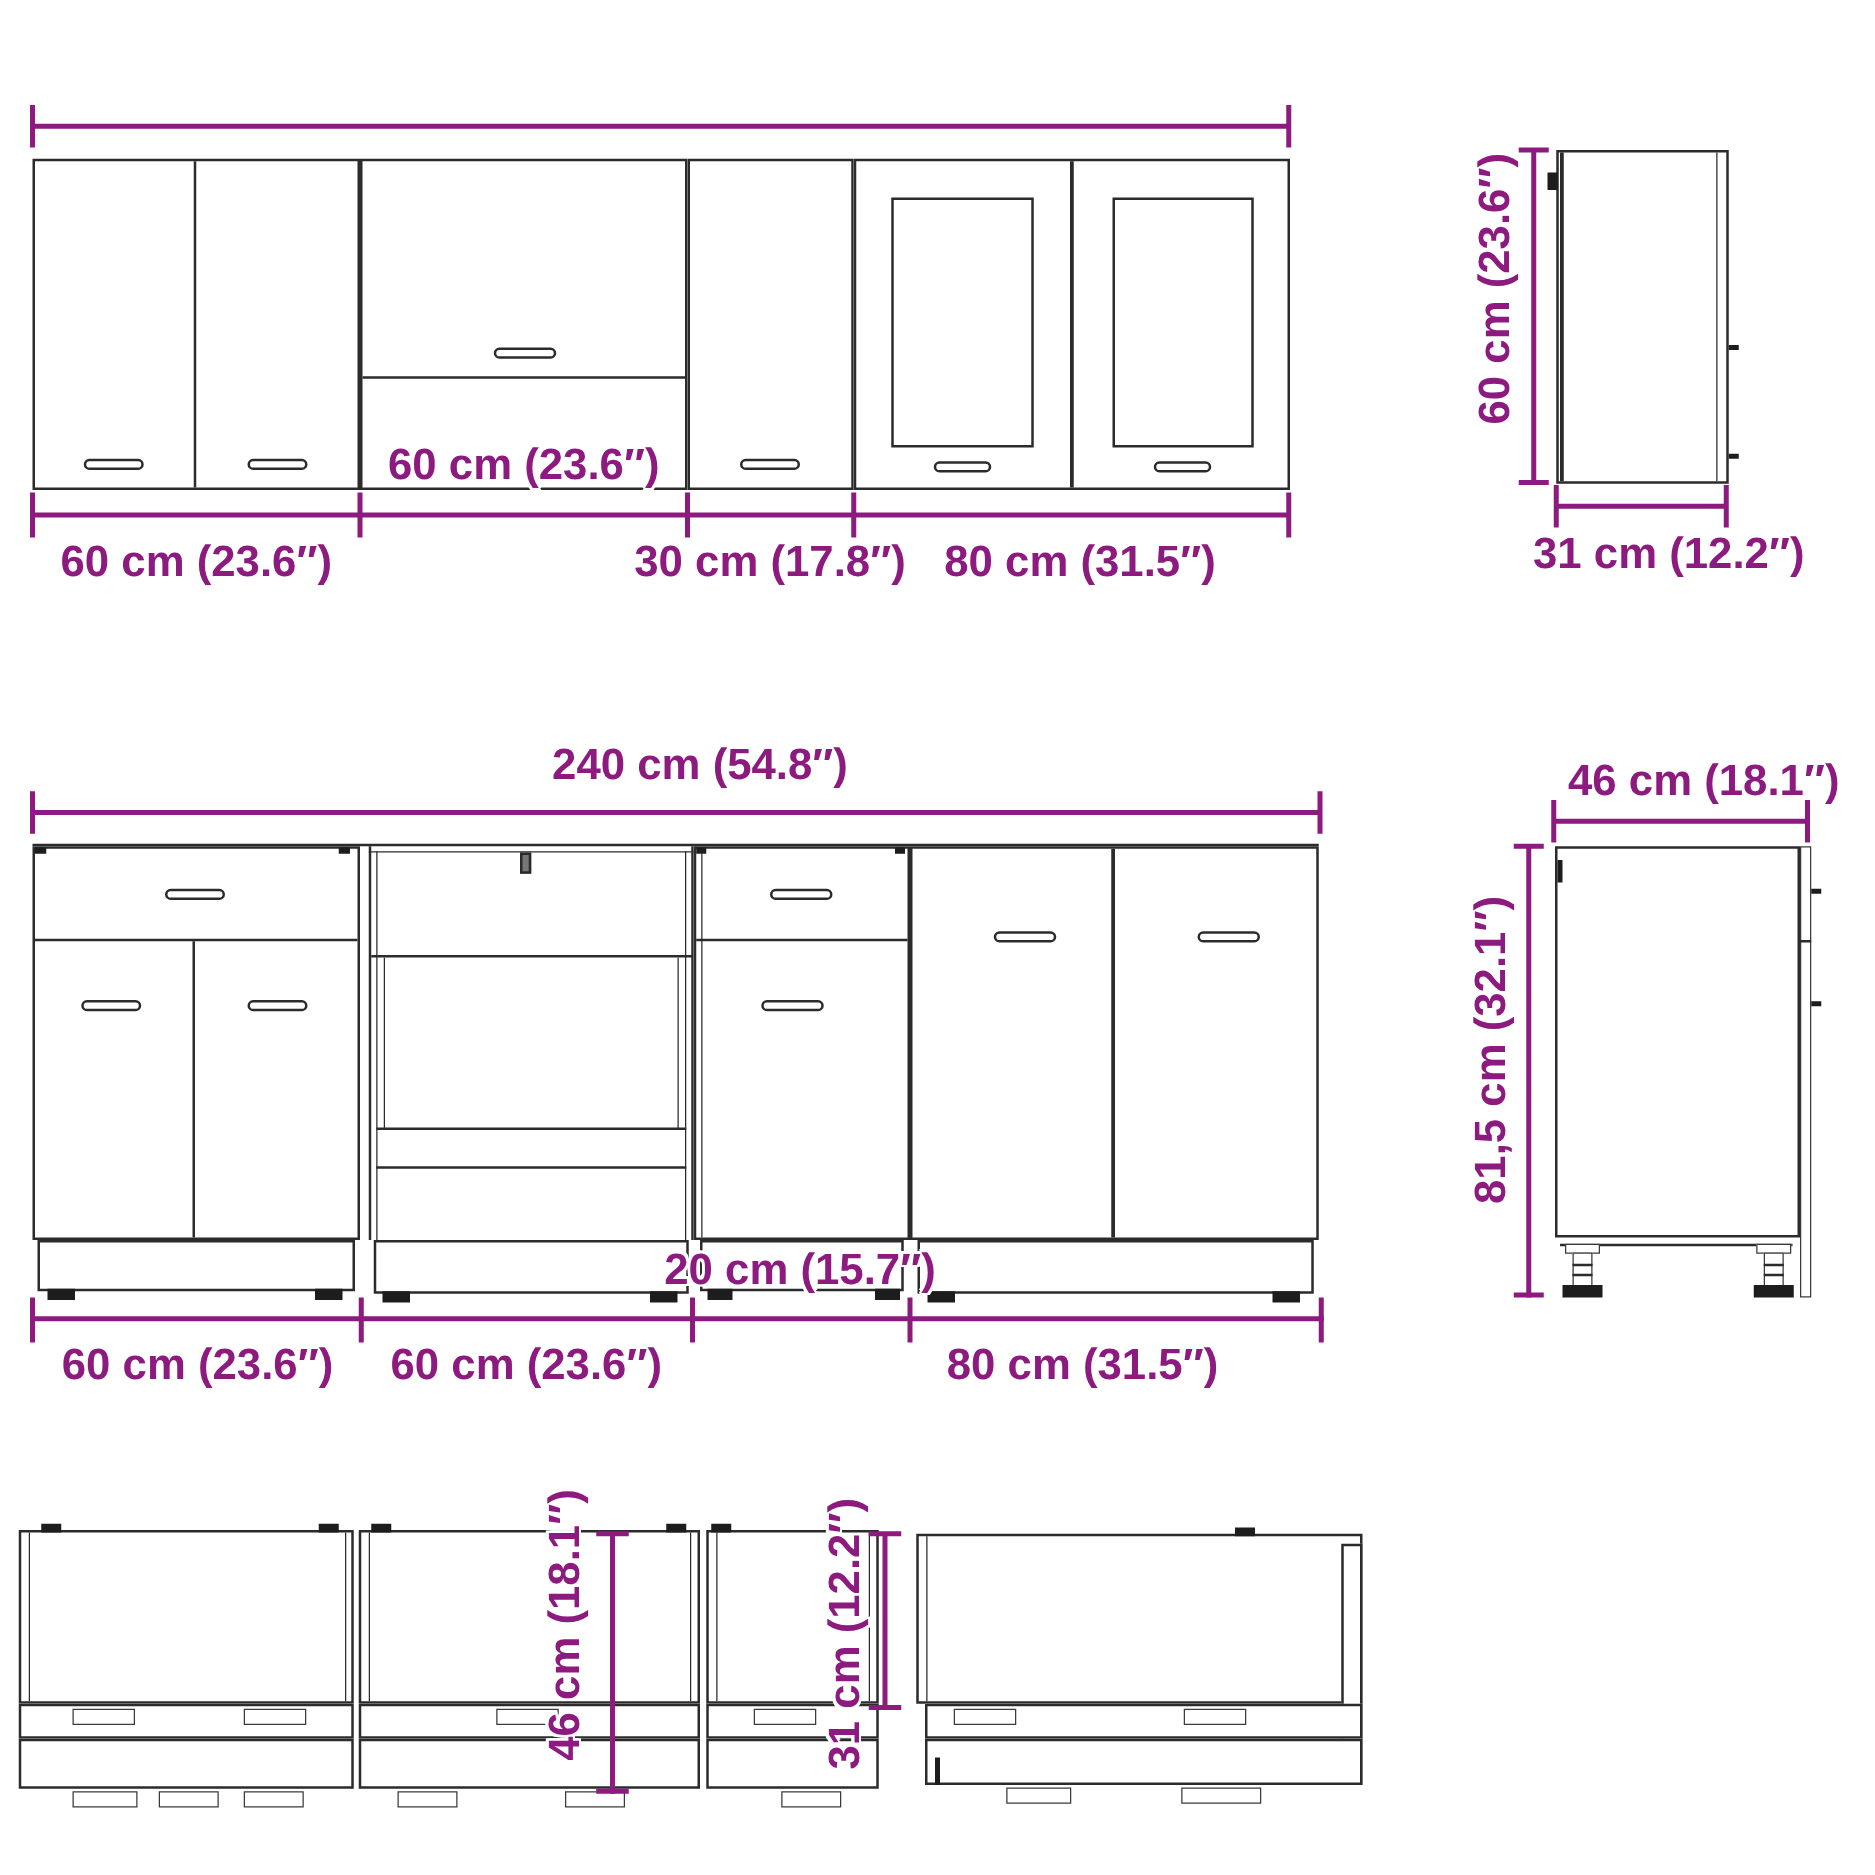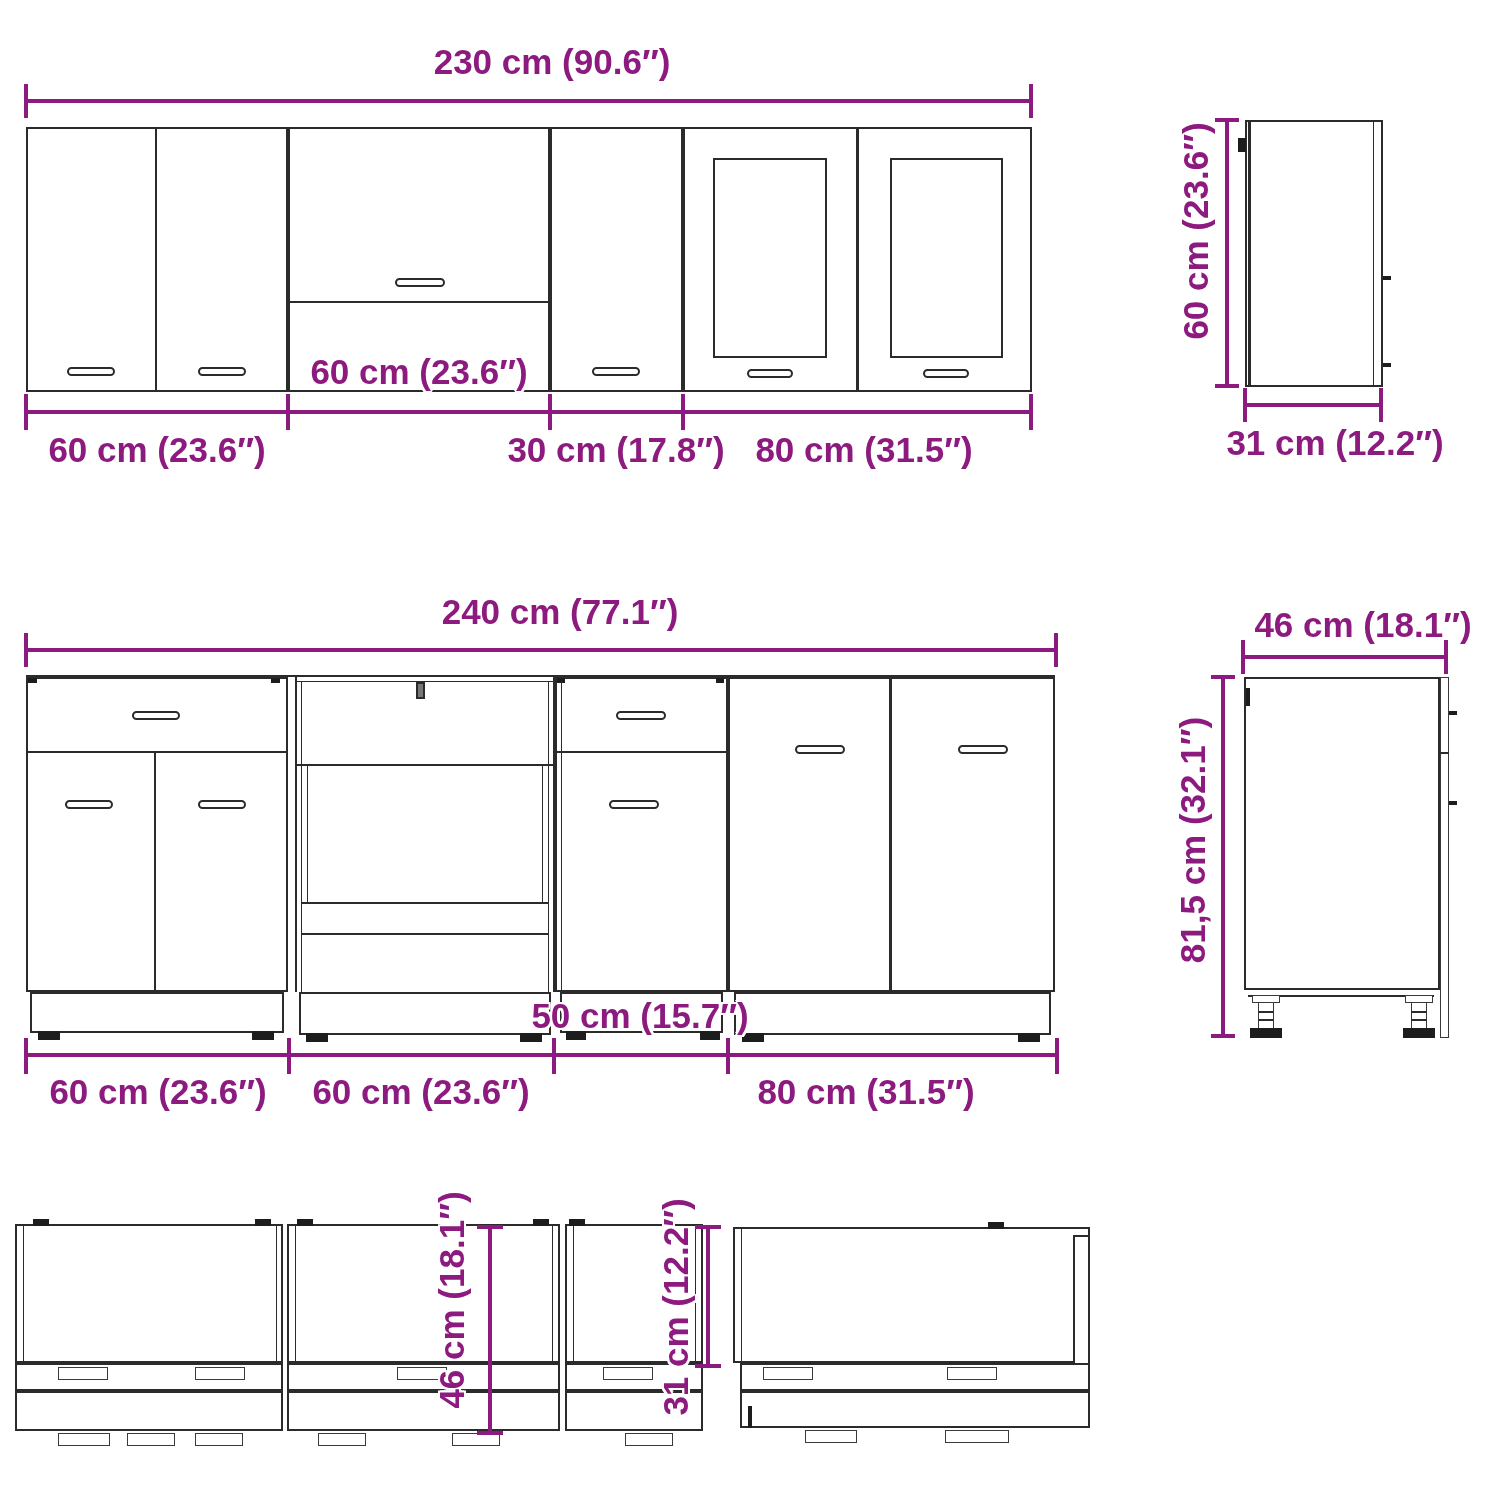--- a/index.html
+++ b/index.html
@@ -15,21 +15,20 @@
       text-align:center;white-space:nowrap;
       text-shadow:-2px -2px 0 #fff,2px -2px 0 #fff,-2px 2px 0 #fff,2px 2px 0 #fff,
                   0 -2px 0 #fff,0 2px 0 #fff,-2px 0 0 #fff,2px 0 0 #fff;}
   .rl{transform:rotate(-90deg);transform-origin:center center;height:40px;}
 </style>
 </head>
 <body>
 
 <div id="canvas">
 
-  <div class="lb" style="left:352px;top:42px;width:400px;">230 cm (90.6″)</div>
   <div class="dm" style="left:26px;top:99px;width:1006px;height:4px;"></div>
   <div class="dm" style="left:24px;top:84px;width:4px;height:34px;"></div>
   <div class="dm" style="left:1029px;top:84px;width:4px;height:34px;"></div>
 
   <div class="bx" style="left:26px;top:127px;width:262px;height:265px;"></div>
   <div class="ln" style="left:155px;top:129px;width:2px;height:261px;"></div>
   <div class="hd" style="left:67px;top:367px;width:48px;height:9px;"></div>
   <div class="hd" style="left:198px;top:367px;width:48px;height:9px;"></div>
 
   <div class="bx" style="left:288px;top:127px;width:262px;height:265px;"></div>
@@ -65,21 +64,21 @@
   <div class="ln" style="left:1248px;top:122px;width:3px;height:263px;"></div>
   <div class="ln" style="left:1373px;top:122px;width:1px;height:263px;"></div>
   <div class="dk" style="left:1238px;top:138px;width:8px;height:14px;"></div>
   <div class="dk" style="left:1383px;top:276px;width:8px;height:4px;"></div>
   <div class="dk" style="left:1383px;top:363px;width:8px;height:4px;"></div>
   <div class="dm" style="left:1245px;top:403px;width:137px;height:4px;"></div>
   <div class="dm" style="left:1243px;top:388px;width:4px;height:34px;"></div>
   <div class="dm" style="left:1379px;top:388px;width:4px;height:34px;"></div>
   <div class="lb" style="left:1190px;top:423px;width:290px;">31 cm (12.2″)</div>
 
-  <div class="lb" style="left:360px;top:592px;width:400px;">240 cm (77.1″)</div>
+  <div class="lb" style="left:360px;top:592px;width:400px;">240 cm (54.8″)</div>
   <div class="dm" style="left:26px;top:648px;width:1031px;height:4px;"></div>
   <div class="dm" style="left:24px;top:633px;width:4px;height:34px;"></div>
   <div class="dm" style="left:1054px;top:633px;width:4px;height:34px;"></div>
 
   <div class="ln" style="left:26px;top:675px;width:1029px;height:2px;"></div>
   <div class="ln" style="left:295px;top:681px;width:760px;height:1px;"></div>
 
   <div class="bx" style="left:26px;top:677px;width:262px;height:315px;"></div>
   <div class="dk" style="left:28px;top:678px;width:9px;height:5px;"></div>
   <div class="dk" style="left:271px;top:678px;width:9px;height:5px;"></div>
@@ -124,21 +123,21 @@
   <div class="bx" style="left:734px;top:992px;width:317px;height:43px;"></div>
   <div class="dk" style="left:742px;top:1033px;width:22px;height:9px;"></div>
   <div class="dk" style="left:1018px;top:1033px;width:22px;height:9px;"></div>
 
   <div class="dm" style="left:26px;top:1053px;width:1033px;height:4px;"></div>
   <div class="dm" style="left:24px;top:1038px;width:4px;height:36px;"></div>
   <div class="dm" style="left:287px;top:1038px;width:4px;height:36px;"></div>
   <div class="dm" style="left:552px;top:1038px;width:4px;height:36px;"></div>
   <div class="dm" style="left:726px;top:1038px;width:4px;height:36px;"></div>
   <div class="dm" style="left:1055px;top:1038px;width:4px;height:36px;"></div>
-  <div class="lb" style="left:490px;top:996px;width:300px;">50 cm (15.7″)</div>
+  <div class="lb" style="left:490px;top:996px;width:300px;">20 cm (15.7″)</div>
   <div class="lb" style="left:8px;top:1072px;width:300px;">60 cm (23.6″)</div>
   <div class="lb" style="left:271px;top:1072px;width:300px;">60 cm (23.6″)</div>
   <div class="lb" style="left:716px;top:1072px;width:300px;">80 cm (31.5″)</div>
 
   <div class="lb" style="left:1213px;top:605px;width:300px;">46 cm (18.1″)</div>
   <div class="dm" style="left:1243px;top:655px;width:205px;height:4px;"></div>
   <div class="dm" style="left:1241px;top:640px;width:4px;height:34px;"></div>
   <div class="dm" style="left:1444px;top:640px;width:4px;height:34px;"></div>
   <div class="bx" style="left:1244px;top:677px;width:196px;height:313px;"></div>
   <div class="bx1" style="left:1440px;top:677px;width:9px;height:361px;"></div>

